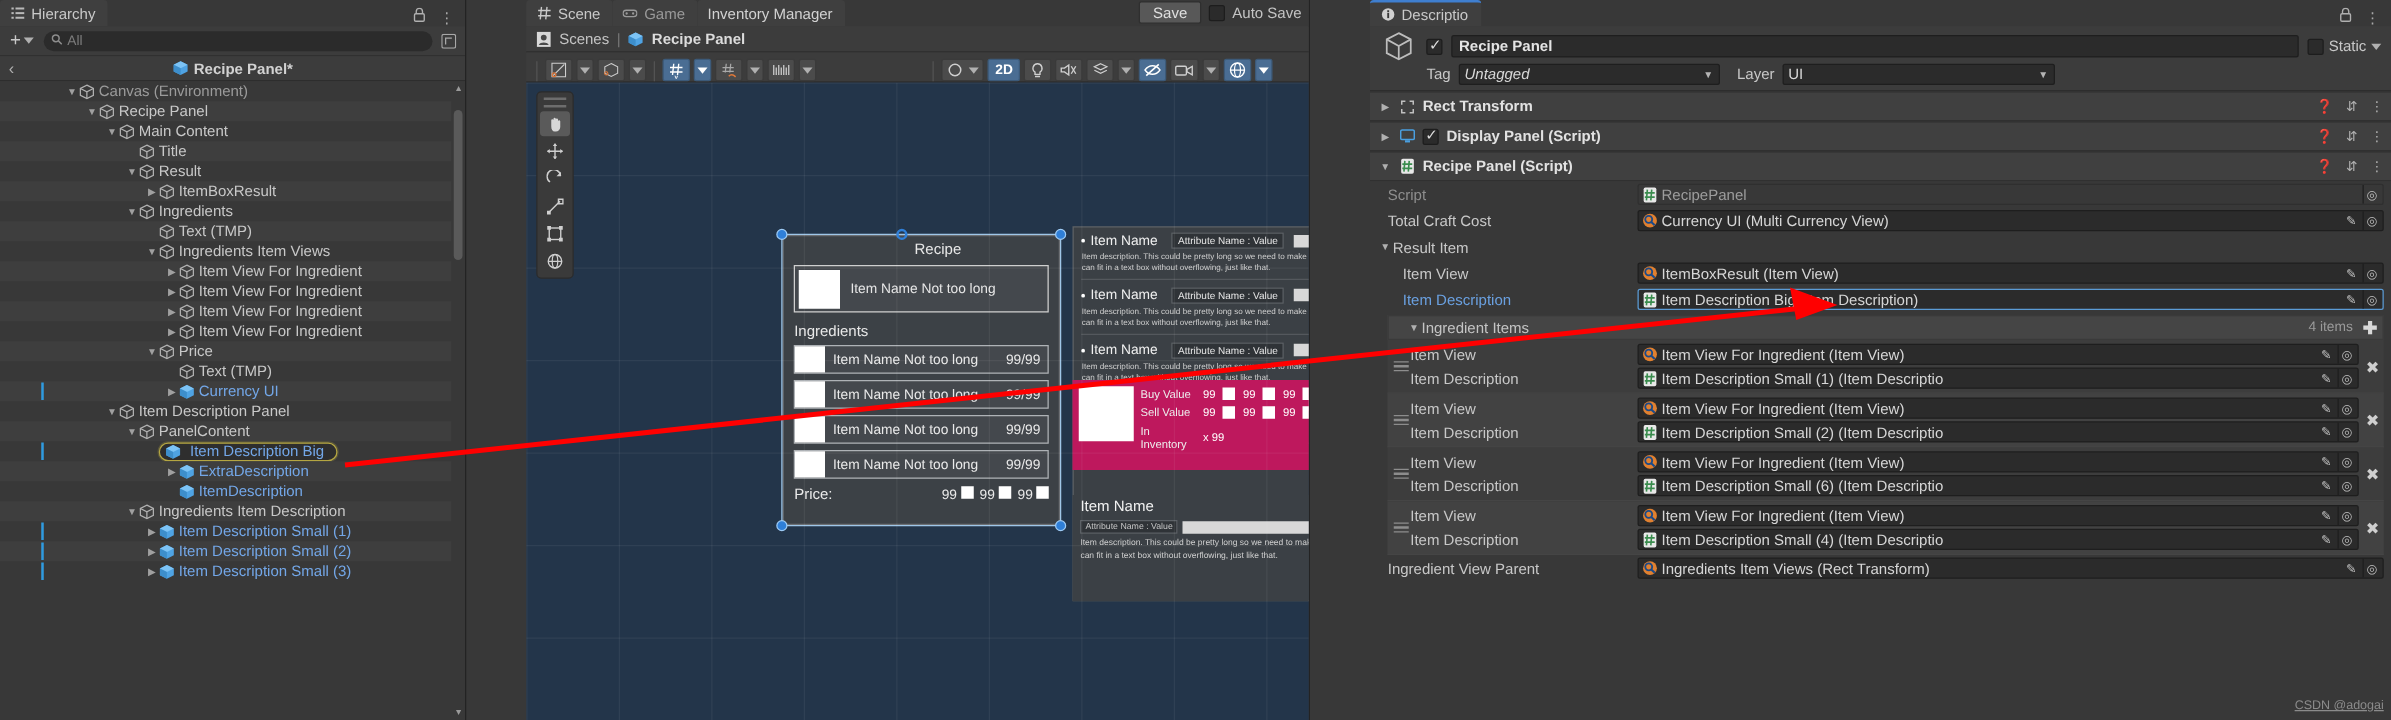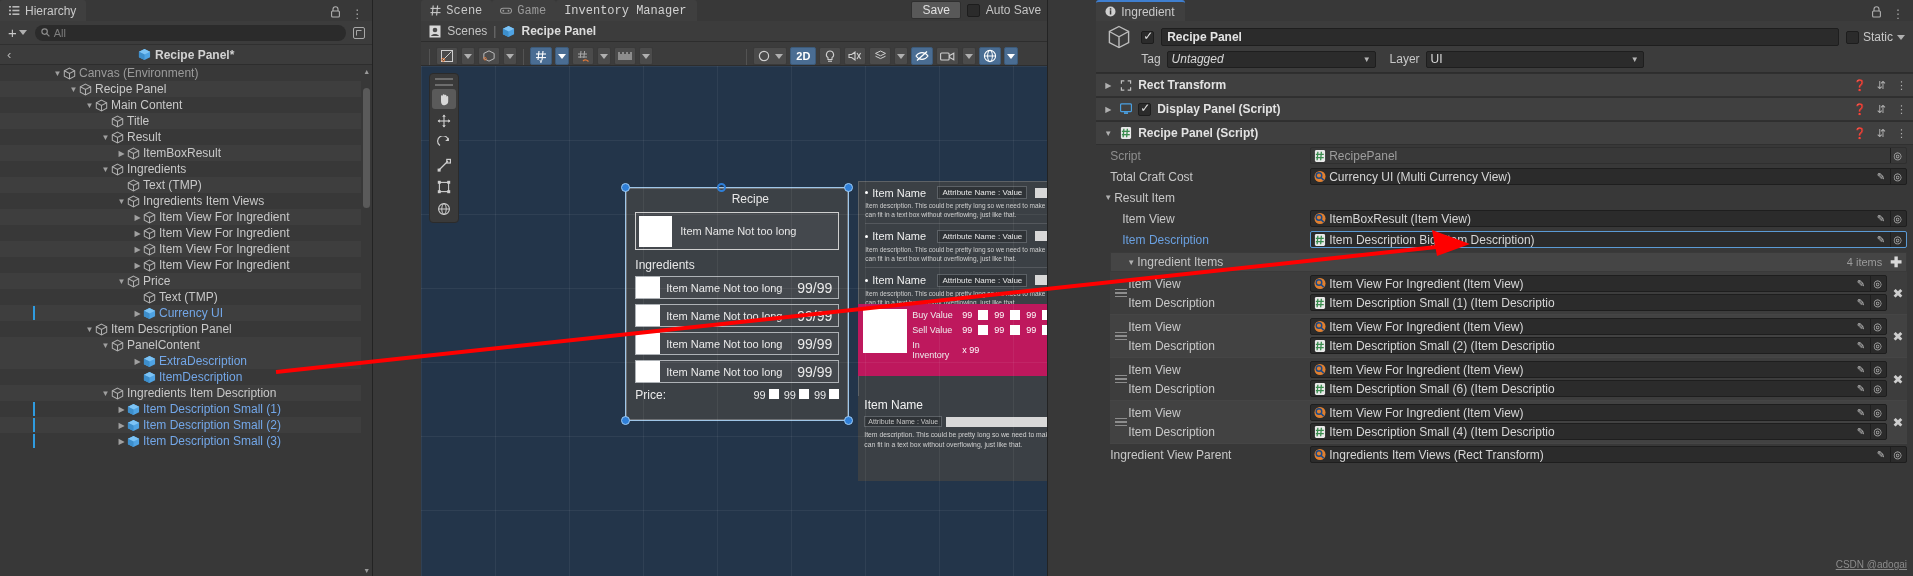--- a/index.html
+++ b/index.html
@@ -42,21 +42,21 @@
   .sel-pill{ display:inline-flex; align-items:center; gap:4px; background:#2e2e2e; border:1px solid #b5a642;
              border-radius:9px; padding:0 10px 0 4px; height:15px; box-shadow:0 0 0 1px rgba(181,166,66,.25);}
   .vmark{ position:absolute; left:33px; width:2px; height:14px; background:#2f9bdf; }
   .vscroll{ position:absolute; right:0; top:0; bottom:0; width:11px; background:#383838;}
   .vscroll .thumb{ position:absolute; top:22px; left:2px; width:7px; height:120px; background:#5a5a5a; border-radius:4px;}
   .vscroll .arrow{ position:absolute; left:0; width:11px; height:11px; display:flex;align-items:center;justify-content:center;color:#9a9a9a;font-size:7px;}
 
   
   .scene{ width:660px; height:576px; background:#383838; display:flex; flex-direction:column; border-right:1px solid #232323;}
   .scene-tabs{ height:21px; display:flex; align-items:flex-end; background:#383838; }
-  .scene-tabs .tab{ background:#3f3f3f;font-family:Liberation Mono, monospace; }
+  .scene-tabs .tab{ background:#3f3f3f; }
   .scene-save{ margin-left:auto; display:flex; align-items:center; gap:6px; padding-right:6px; padding-bottom:2px;}
   .btn-save{ background:#585858; border:1px solid #2f2f2f; border-radius:2px; padding:1px 10px; font-size:12px; color:#e0e0e0;}
   .chk{ width:13px;height:13px;background:#2b2b2b;border:1px solid #1d1d1d;border-radius:2px; display:inline-block;}
   .chk.on{ background:#2b2b2b; position:relative;}
   .chk.on:after{ content:"✓"; position:absolute; left:1px; top:-3px; font-size:12px; color:#dcdcdc;}
   .scene-path{ height:21px; background:#3c3c3c; display:flex; align-items:center; gap:6px; padding:0 8px;
                border-bottom:1px solid #2d2d2d; font-size:12px;}
   .scene-path b{ font-weight:bold; color:#dcdcdc;}
   .scene-toolbar{ height:24px; background:#3c3c3c; display:flex; align-items:flex-end; gap:3px; padding:0 5px;
                   border-bottom:1px solid #2d2d2d;}
@@ -78,21 +78,21 @@
                  background:#3c4146; border:1px solid rgba(255,255,255,.25); }
   .rp-title{ text-align:center; font-size:12px; color:#e8e8e8; padding-top:3px;margin-left:26px; }
   .rp-result{ margin:6px 8px 0 8px; height:38px; background:#44484d; border:1px solid #cfcfcf; display:flex; align-items:center;}
   .rp-swatch{ width:33px;height:31px;background:#fff;margin-left:3px;}
   .rp-result-name{ margin-left:8px; font-size:11px; color:#e6e6e6;}
   .rp-sub{ margin:8px 0 4px 8px; font-size:12px; color:#e8e8e8; }
   .rp-rows{ margin:0 8px; }
   .rp-row{ height:23px; background:#44484d; border:1px solid #aeb2b6; display:flex; align-items:center; margin-bottom:5px;}
   .rp-row .sw{ width:24px; height:21px; background:#fff; }
   .rp-row .nm{ flex:1; font-size:11px; padding-left:6px; color:#eaeaea;}
-  .rp-row .qt{ font-size:14px; padding-right:6px; color:#eaeaea;}
+  .rp-row .qt{ font-size:11px; padding-right:6px; color:#eaeaea;}
   .rp-price{ display:flex; align-items:center; margin:4px 8px 0 8px; font-size:12px; color:#eaeaea;}
   .rp-price .coins{ margin-left:auto; display:flex; align-items:center; gap:5px; font-size:11px;}
   .coinbox{ width:10px;height:10px;background:#fff;display:inline-block;}
 
   .desc-panel{ position:absolute; left:437px; top:115px; width:222px; height:300px;
                background:#3b4045; border:1px solid rgba(255,255,255,.18); }
   .dp-item{ padding:4px 6px 2px 6px; position:relative;}
   .dp-head{ display:flex; align-items:center; gap:4px;}
   .dp-dot{ width:3px;height:3px;background:#fff;border-radius:50%;}
   .dp-name{ font-size:11px; color:#f0f0f0;}
@@ -431,20 +431,35 @@
           <span style="width:100px;flex:0 0 100px;"></span>
           <span class="twisty">▼</span>
           <span class="cube">
             <svg width="13" height="13" viewBox="0 0 14 14">
               <path d="M7 1.2l5.6 2.9v5.8L7 12.8 1.4 9.9V4.1z" fill="none" stroke="#b0b0b0" stroke-width="1.1"></path>
               <path d="M1.4 4.1L7 7l5.6-2.9M7 7v5.8" fill="none" stroke="#b0b0b0" stroke-width="1.1"></path>
             </svg>
           </span>
           <span class="lbl">PanelContent</span>
         </div>
+        <div class="row prefab">
+          <span class="vmark"></span>
+          <span style="width:116px;flex:0 0 116px;"></span>
+          <span class="twisty"></span>
+          <span class="sel-pill">
+            <span class="cube">
+              <svg width="13" height="13" viewBox="0 0 14 14">
+                <path d="M7 1l6 3v6l-6 3-6-3V4z" fill="#4fa3e3"></path>
+                <path d="M7 1l6 3-6 3-6-3z" fill="#7cc3f5"></path>
+                <path d="M7 7v6l-6-3V4z" fill="#3d8ecb"></path>
+              </svg>
+            </span>
+            <span class="lbl">Item Description Big</span>
+          </span>
+        </div>
         <div class="row prefab alt">
           <span style="width:132px;flex:0 0 132px;"></span>
           <span class="twisty">▶</span>
           <span class="cube">
             <svg width="13" height="13" viewBox="0 0 14 14">
               <path d="M7 1l6 3v6l-6 3-6-3V4z" fill="#4fa3e3"></path>
               <path d="M7 1l6 3-6 3-6-3z" fill="#7cc3f5"></path>
               <path d="M7 7v6l-6-3V4z" fill="#3d8ecb"></path>
             </svg>
           </span>
@@ -903,21 +918,21 @@
   <div class="inspector">
     <div class="insp-tabbar">
       <div class="tab">
         <span class="mini-ico">
           <svg width="11" height="11" viewBox="0 0 11 11">
               <circle cx="5.5" cy="5.5" r="5" fill="#d0d0d0"></circle>
               <rect x="4.8" y="4.3" width="1.5" height="4.2" fill="#383838"></rect>
               <rect x="4.8" y="2.2" width="1.5" height="1.5" fill="#383838"></rect>
             </svg>
         </span>
-        <span>Ingredient</span>
+        <span>Descriptio</span>
       </div>
       <div class="tab-icons">
         <span>
           <svg width="11" height="12" viewBox="0 0 11 12">
               <path d="M3 5V3.2a2.5 2.5 0 015 0V5" fill="none" stroke="#b0b0b0" stroke-width="1.1"></path>
               <rect x="1.6" y="5" width="7.8" height="6" rx="1" fill="none" stroke="#b0b0b0" stroke-width="1.1"></rect>
             </svg>
         </span>
         <span>⋮</span>
       </div>

